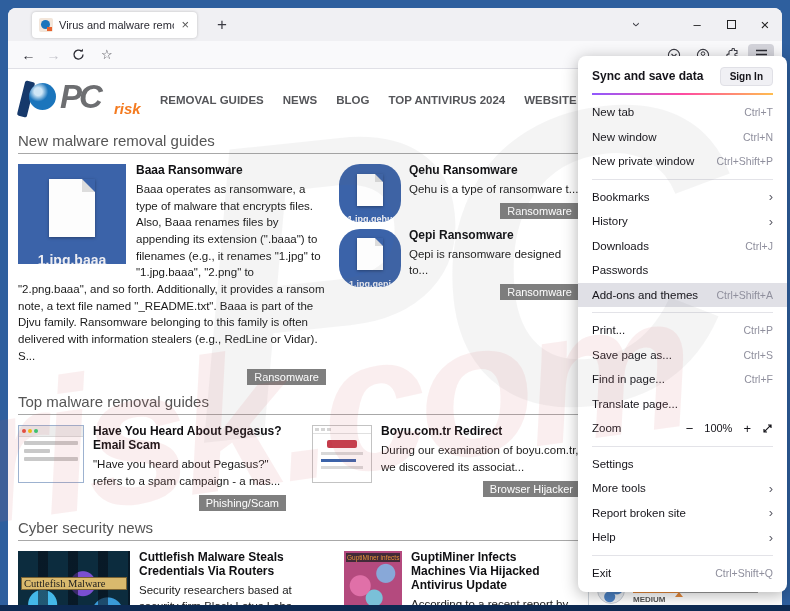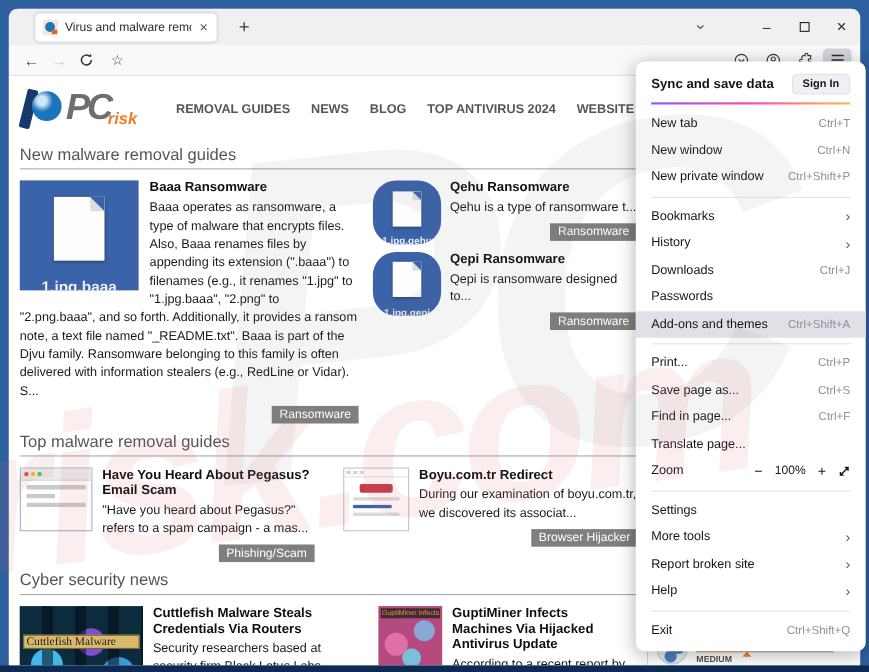--- a/index.html
+++ b/index.html
@@ -46,21 +46,21 @@
 
   
   .content { flex:1; position:relative; background:#fff; overflow:hidden; }
   .page { padding:5px 8px 0 10px; }
   .phead { display:flex; align-items:center; height:48px; margin-top:2px; }
   .logo { position:relative; width:122px; height:44px; flex:none; }
   .logo-handle { position:absolute; left:3px; top:3px; width:10px; height:36px; background:#16396b; border-radius:2px; transform:rotate(14deg); }
   .logo-lens { position:absolute; left:11px; top:5px; width:27px; height:27px; border-radius:50%;
                background:radial-gradient(circle at 34% 32%, #cfe6f6 0 4px, #1b75bc 10px); }
   .logo-pc { position:absolute; left:42px; top:0px; font-size:33px; font-weight:bold; font-style:italic; color:#6d6e71; letter-spacing:-3px; }
-  .logo-risk { position:absolute; left:80px; top:22px; font-size:15px; font-weight:bold; font-style:italic; color:#f47b20; }
+  .logo-risk { position:absolute; left:96px; top:22px; font-size:15px; font-weight:bold; font-style:italic; color:#f47b20; }
   .topnav { display:flex; gap:19px; margin-left:20px; font-size:11.5px; font-weight:bold; color:#55565a; white-space:nowrap; }
   .topnav span { cursor:default; }
 
   .sec-h { font-size:15px; color:#555; padding-bottom:4px; border-bottom:1px solid #a8a8a8; margin:8px 0 9px; font-weight:normal; }
 
   .cols { display:flex; gap:13px; }
   .art { font-size:11.5px; color:#1a1a1a; }
   .art h3 { font-size:12px; color:#0f0f12; margin-bottom:4px; }
   .art p { line-height:1.45; }
   .tagrow { text-align:right; margin-top:5px; }

